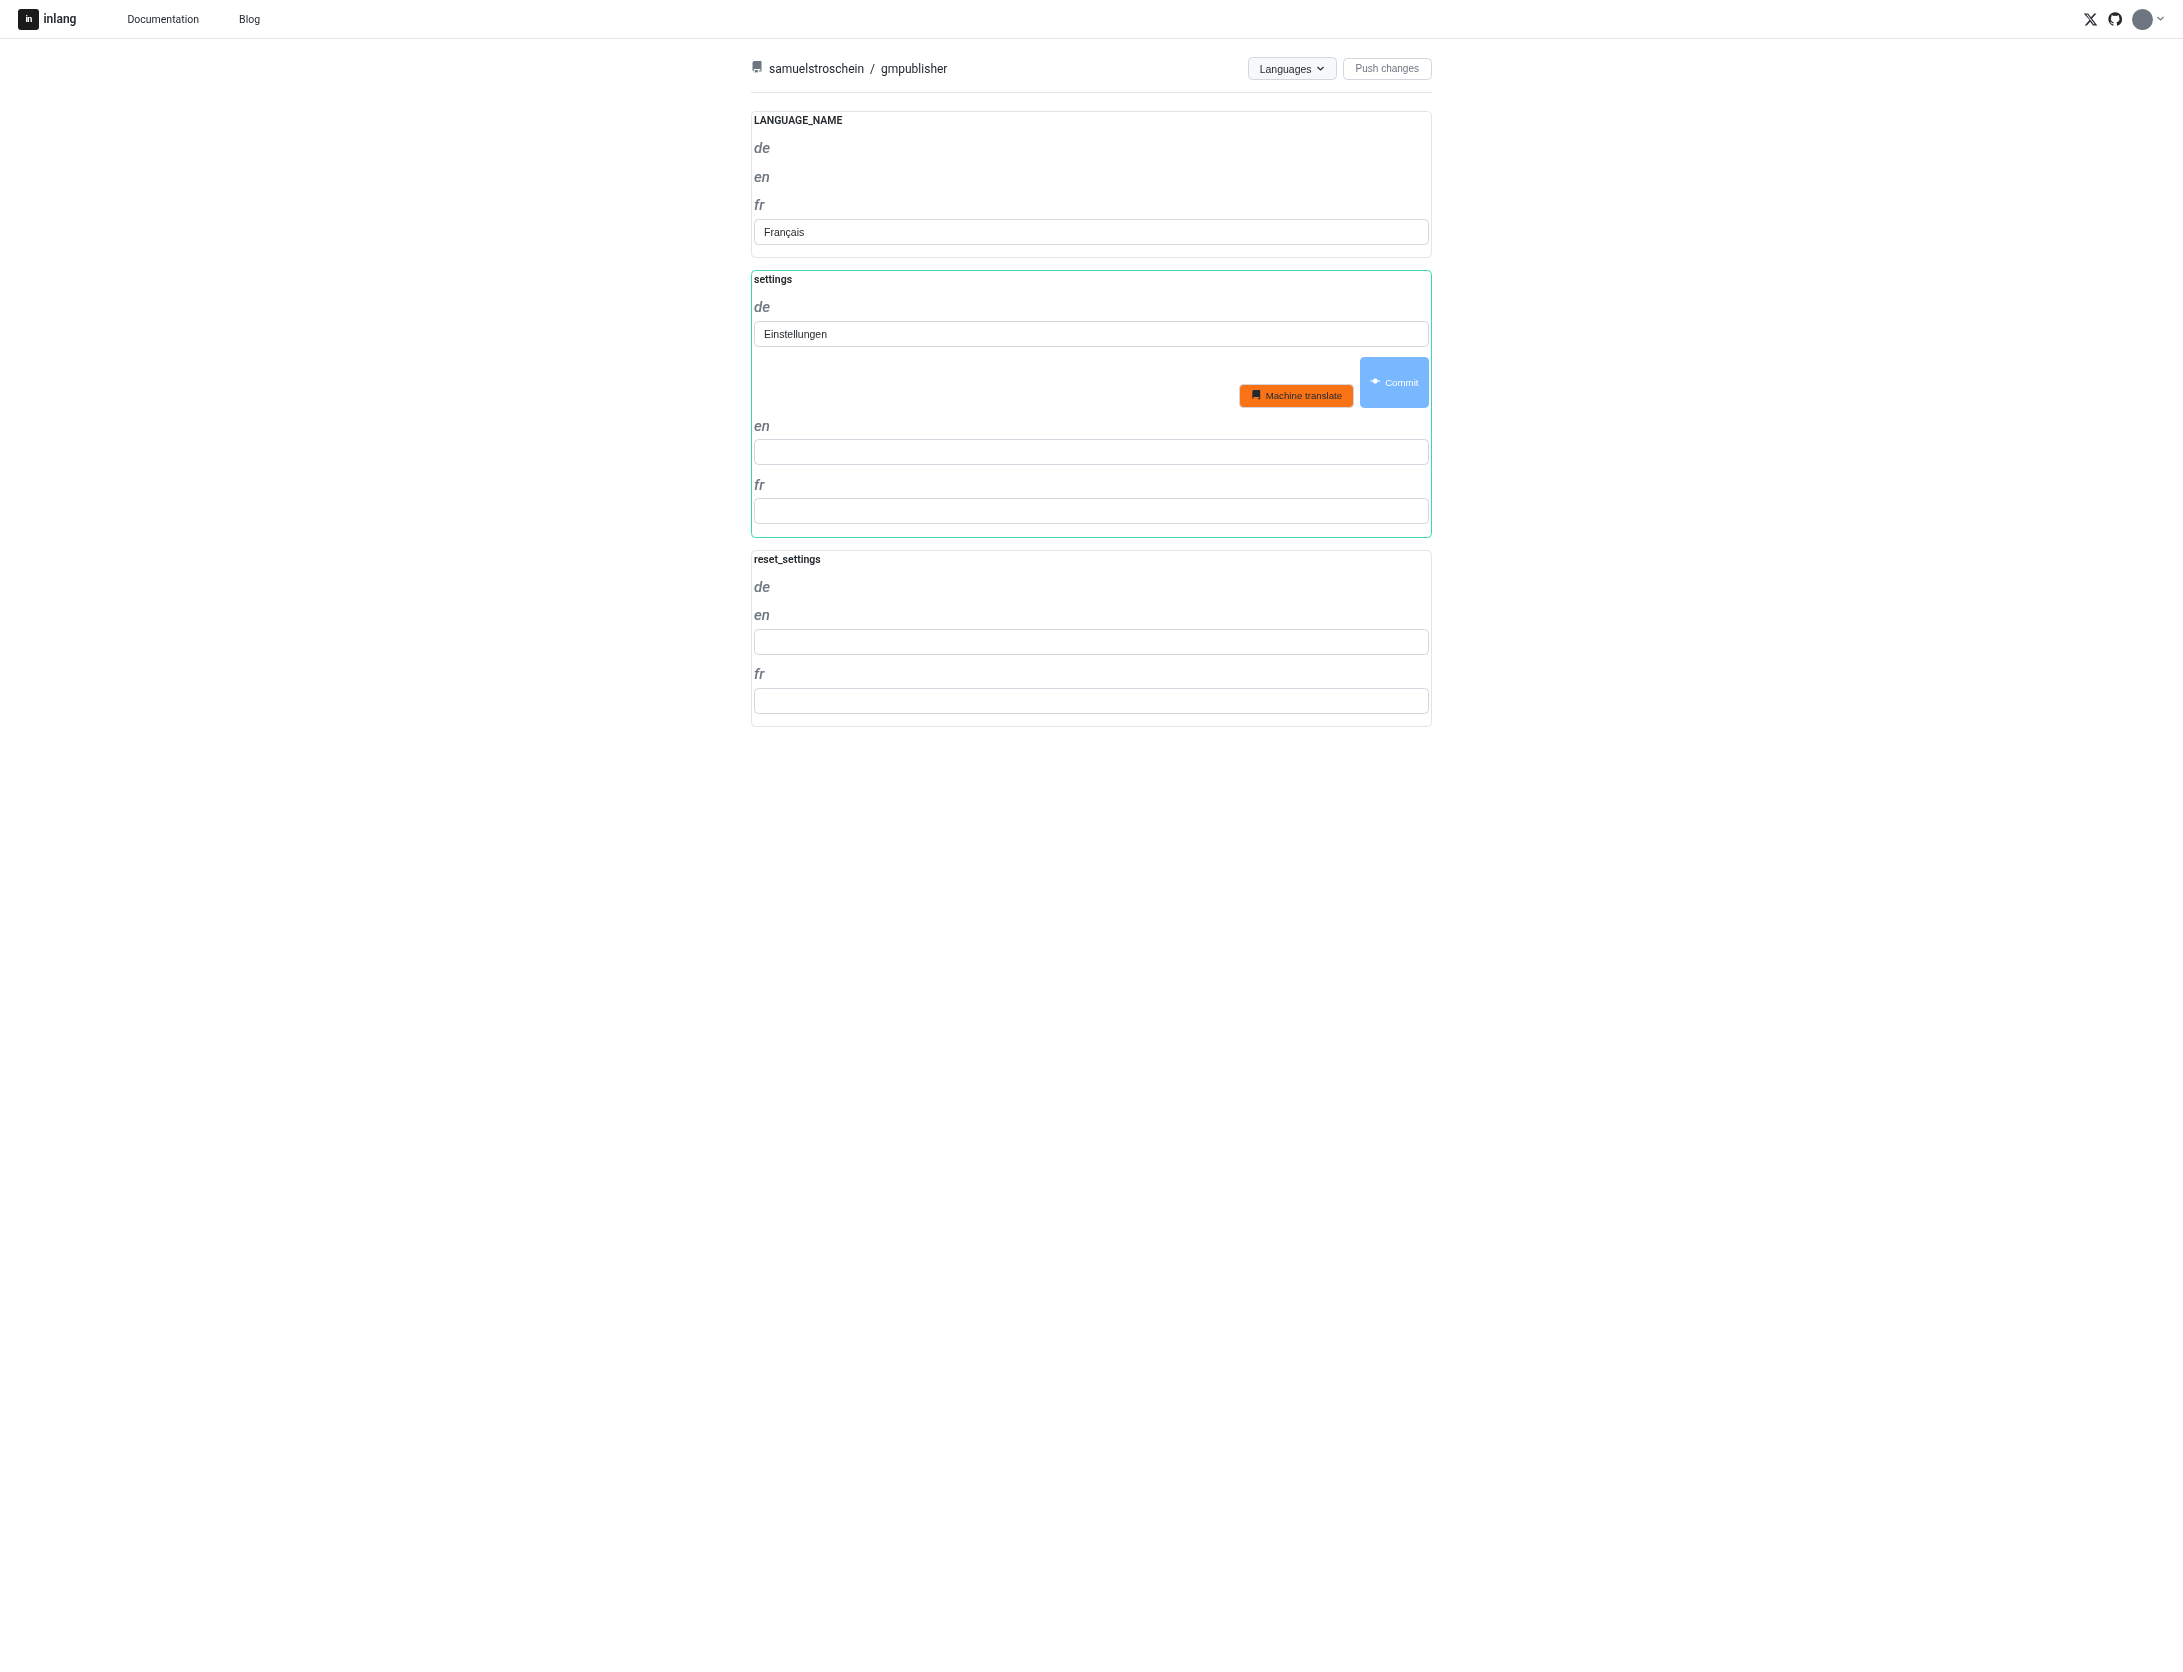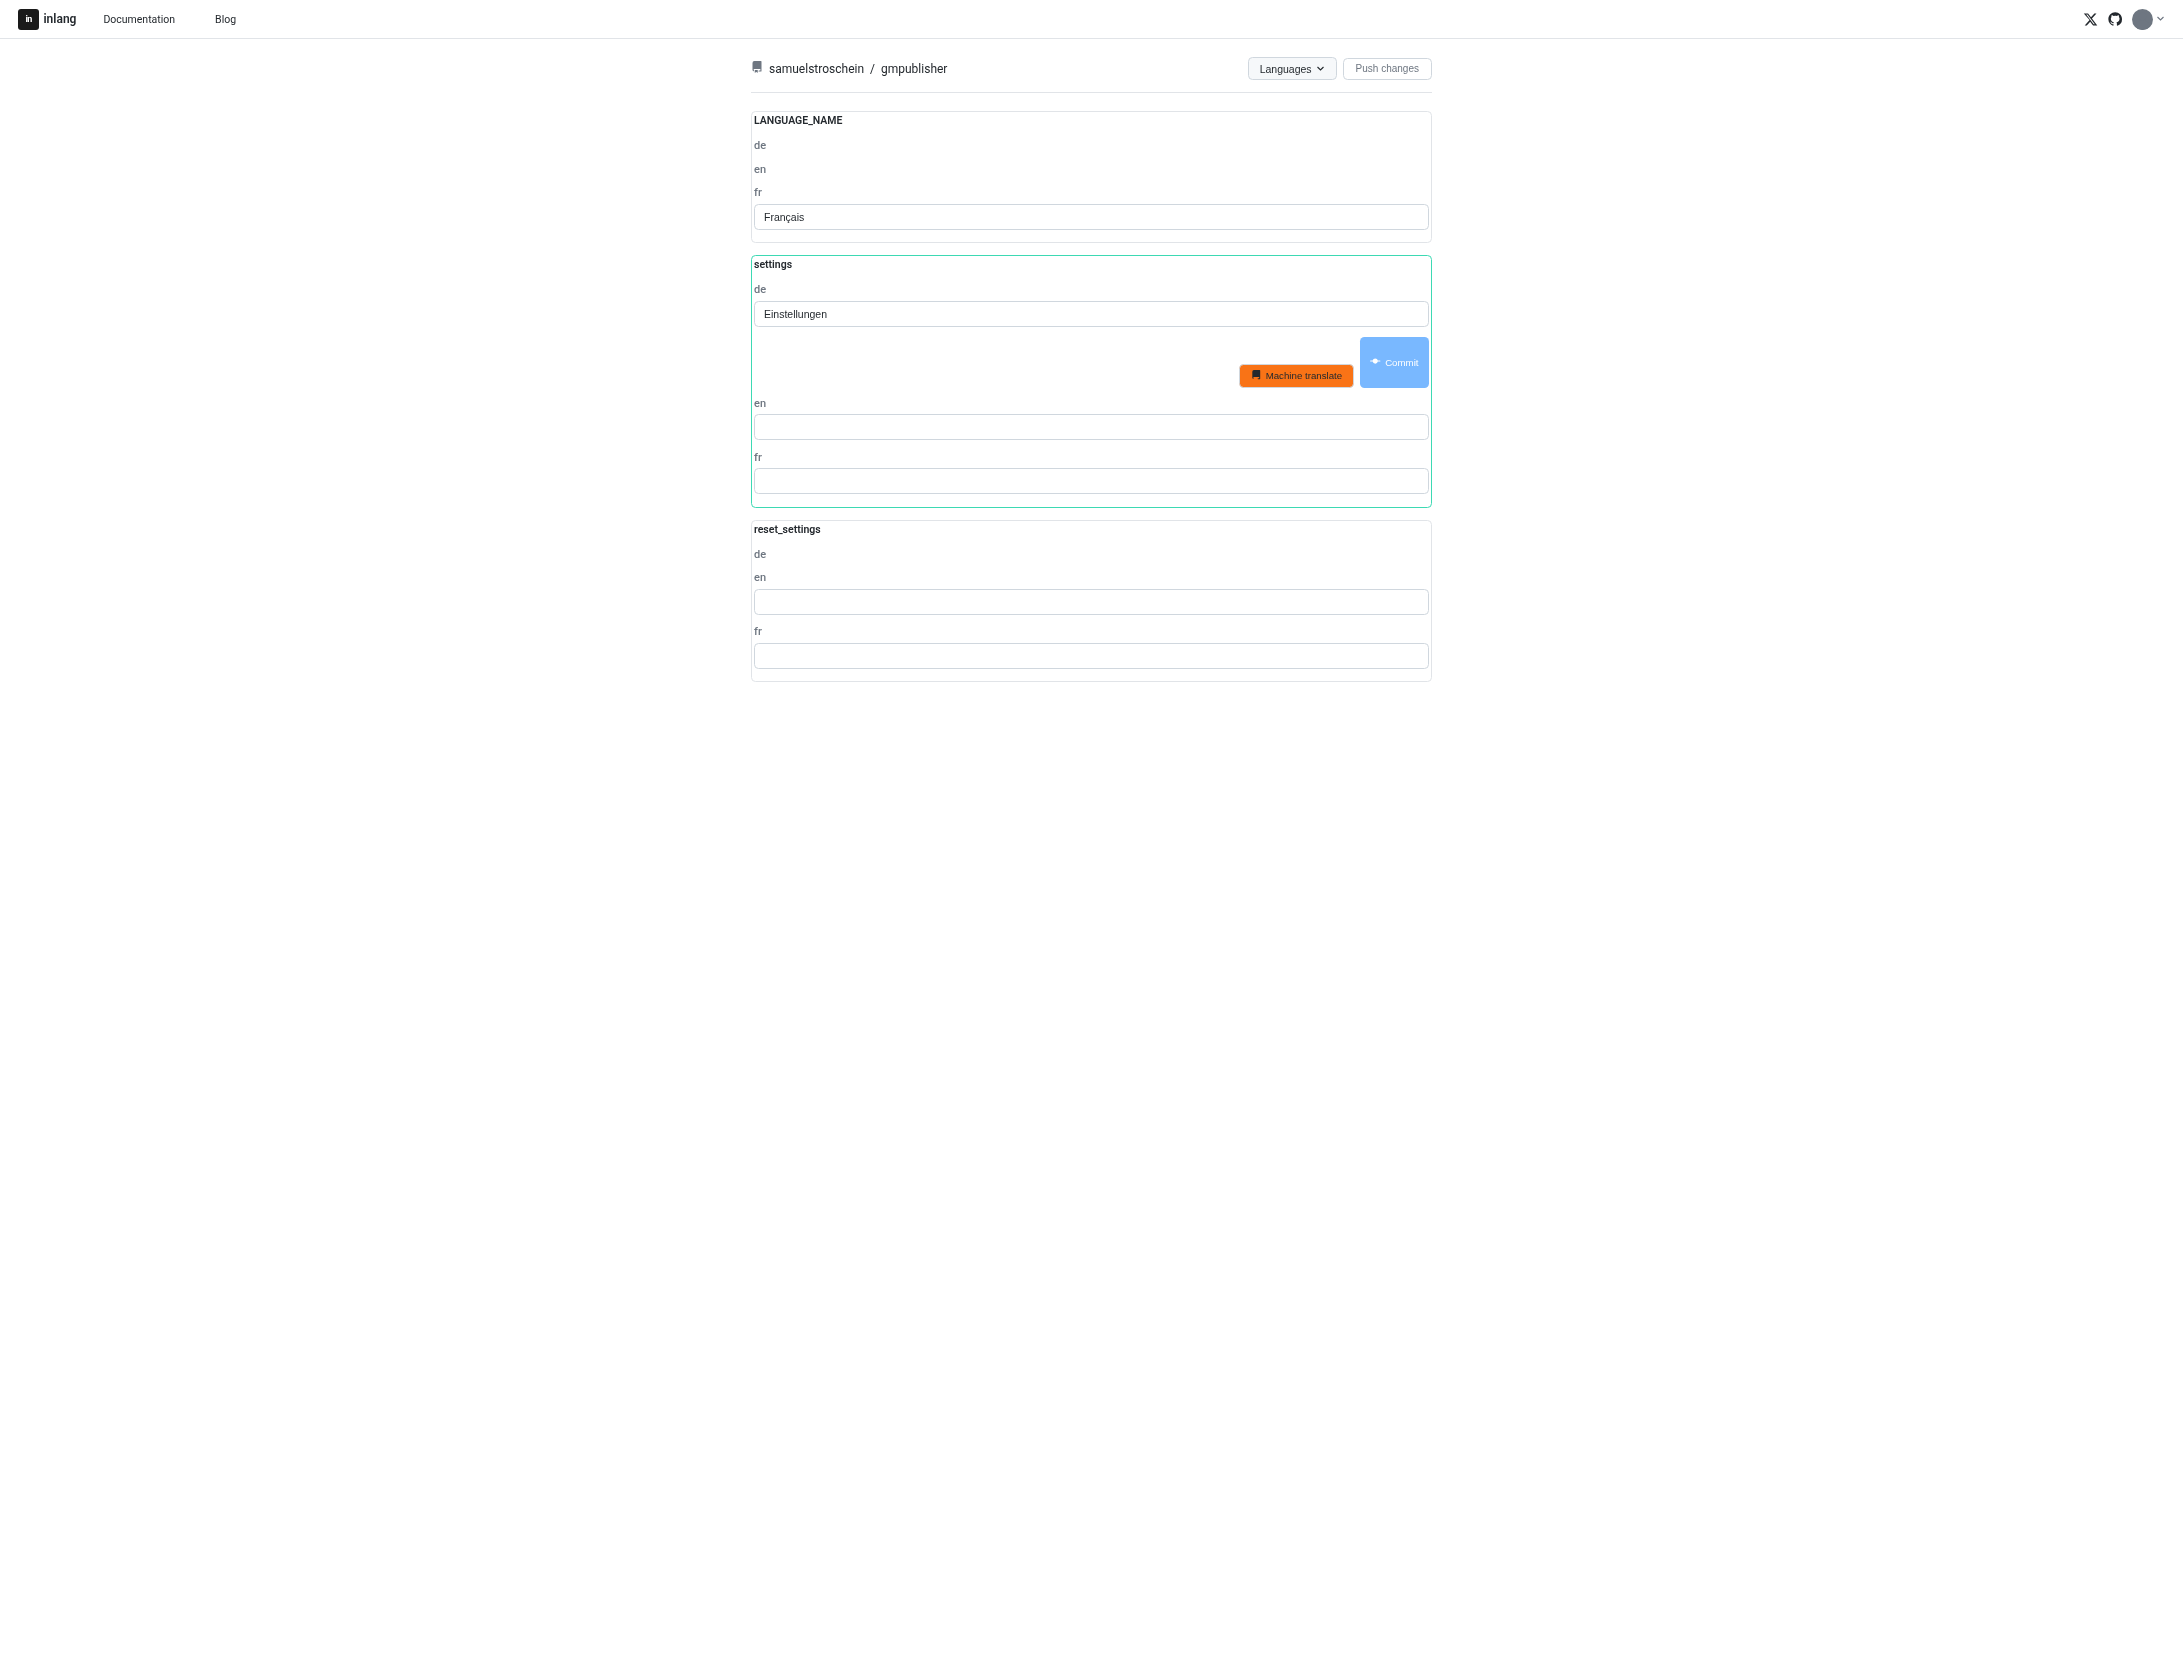--- a/index.html
+++ b/index.html
@@ -22,21 +22,21 @@
       padding: 0 18px;
       height: 39px;
       border-bottom: 0.7px solid #e1e4e8;
       background: #fff;
     }
 
     .navbar-brand {
       display: flex;
       align-items: center;
       gap: 4.5px;
-      margin-right: 2px;
+      margin-right: 26px;
       text-decoration: none;
       color: #24292e;
       font-weight: 600;
       font-size: 12px;
     }
 
     .brand-logo {
       width: 21px;
       height: 21px;
       background: #1a1a1a;
@@ -166,24 +166,25 @@
       font-weight: 600;
       color: #24292e;
       margin-bottom: 12px;
     }
 
     .lang-group {
       margin-bottom: 10.5px;
     }
 
     .lang-label {
-      font-size: 11px;
+      font-size: 15px;
       color: #6e7681;
       margin-bottom: 4.5px;
       font-weight: 500;
+      font-style: italic;
     }
 
     .lang-input {
       width: 100%;
       padding: 6px 9px;
       border: 0.7px solid #d0d7de;
       border-radius: 4.5px;
       font-size: 10.5px;
       color: #24292e;
       outline: none;

